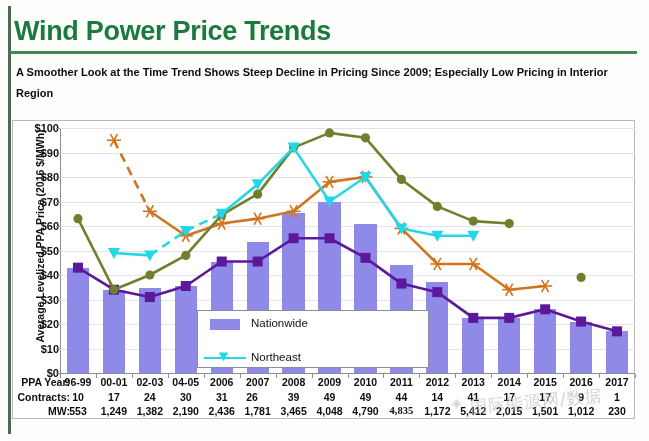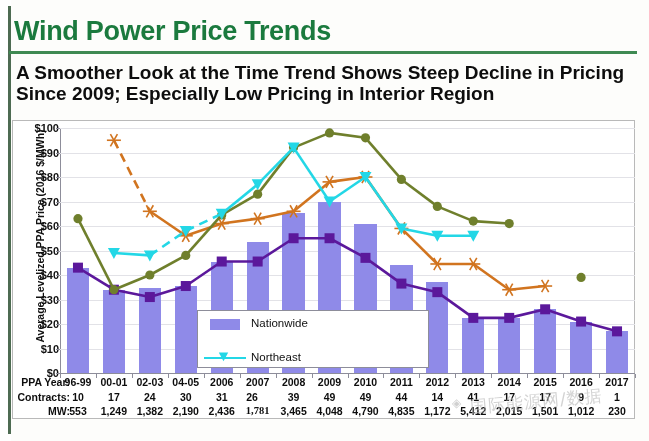--- a/index.html
+++ b/index.html
@@ -25,21 +25,21 @@
     font-size:27px;font-weight:bold;color:#1b7a3e;
     letter-spacing:-0.3px;
     white-space:nowrap;
   }
   .title-rule{
     position:absolute;left:9px;top:51px;width:628px;height:3px;
     background:#3f8a52;
   }
   .subtitle{
     position:absolute;left:16px;top:62px;width:620px;
-    font-size:19px;font-weight:bold;color:#0d0d0d;
+    font-size:11px;font-weight:bold;color:#0d0d0d;
     line-height:21px;
   }
   
   #chart{
     position:absolute;left:12px;top:120px;width:624px;height:300px;
   }
   .chart-border{
     position:absolute;left:0;top:0;width:623px;height:299px;
     border:1px solid #b9b9b9;background:#ffffff;
     box-sizing:border-box;
@@ -477,25 +477,25 @@
       <div class="cell" style="left: 569.094px;">9</div>
       <div class="cell" style="left: 605.031px;">1</div>
     </div>
     <div class="trow" style="top: 29px; left: 0px; width: 637px;">
       <div class="rlabel" style="left: 0px;">MW:</div>
       <div class="cell" style="left: 65.9688px;">553</div>
       <div class="cell" style="left: 101.906px;">1,249</div>
       <div class="cell" style="left: 137.844px;">1,382</div>
       <div class="cell" style="left: 173.781px;">2,190</div>
       <div class="cell" style="left: 209.719px;">2,436</div>
-      <div class="cell" style="left: 245.656px; font-family: Liberation Serif, serif;">1,781</div>
+      <div class="cell" style="left: 245.656px;">1,781</div>
       <div class="cell" style="left: 281.594px;">3,465</div>
       <div class="cell" style="left: 317.531px;">4,048</div>
       <div class="cell" style="left: 353.469px;">4,790</div>
-      <div class="cell" style="left: 389.406px;">4,835</div>
+      <div class="cell" style="left: 389.406px; font-family: Liberation Serif, serif;">4,835</div>
       <div class="cell" style="left: 425.344px;">1,172</div>
       <div class="cell" style="left: 461.281px;">5,412</div>
       <div class="cell" style="left: 497.219px;">2,015</div>
       <div class="cell" style="left: 533.156px;">1,501</div>
       <div class="cell" style="left: 569.094px;">1,012</div>
       <div class="cell" style="left: 605.031px;">230</div>
     </div>
   </div>
 <div class="wm-mark">◈</div>
 <div class="watermark">国际能源网/数据</div>

